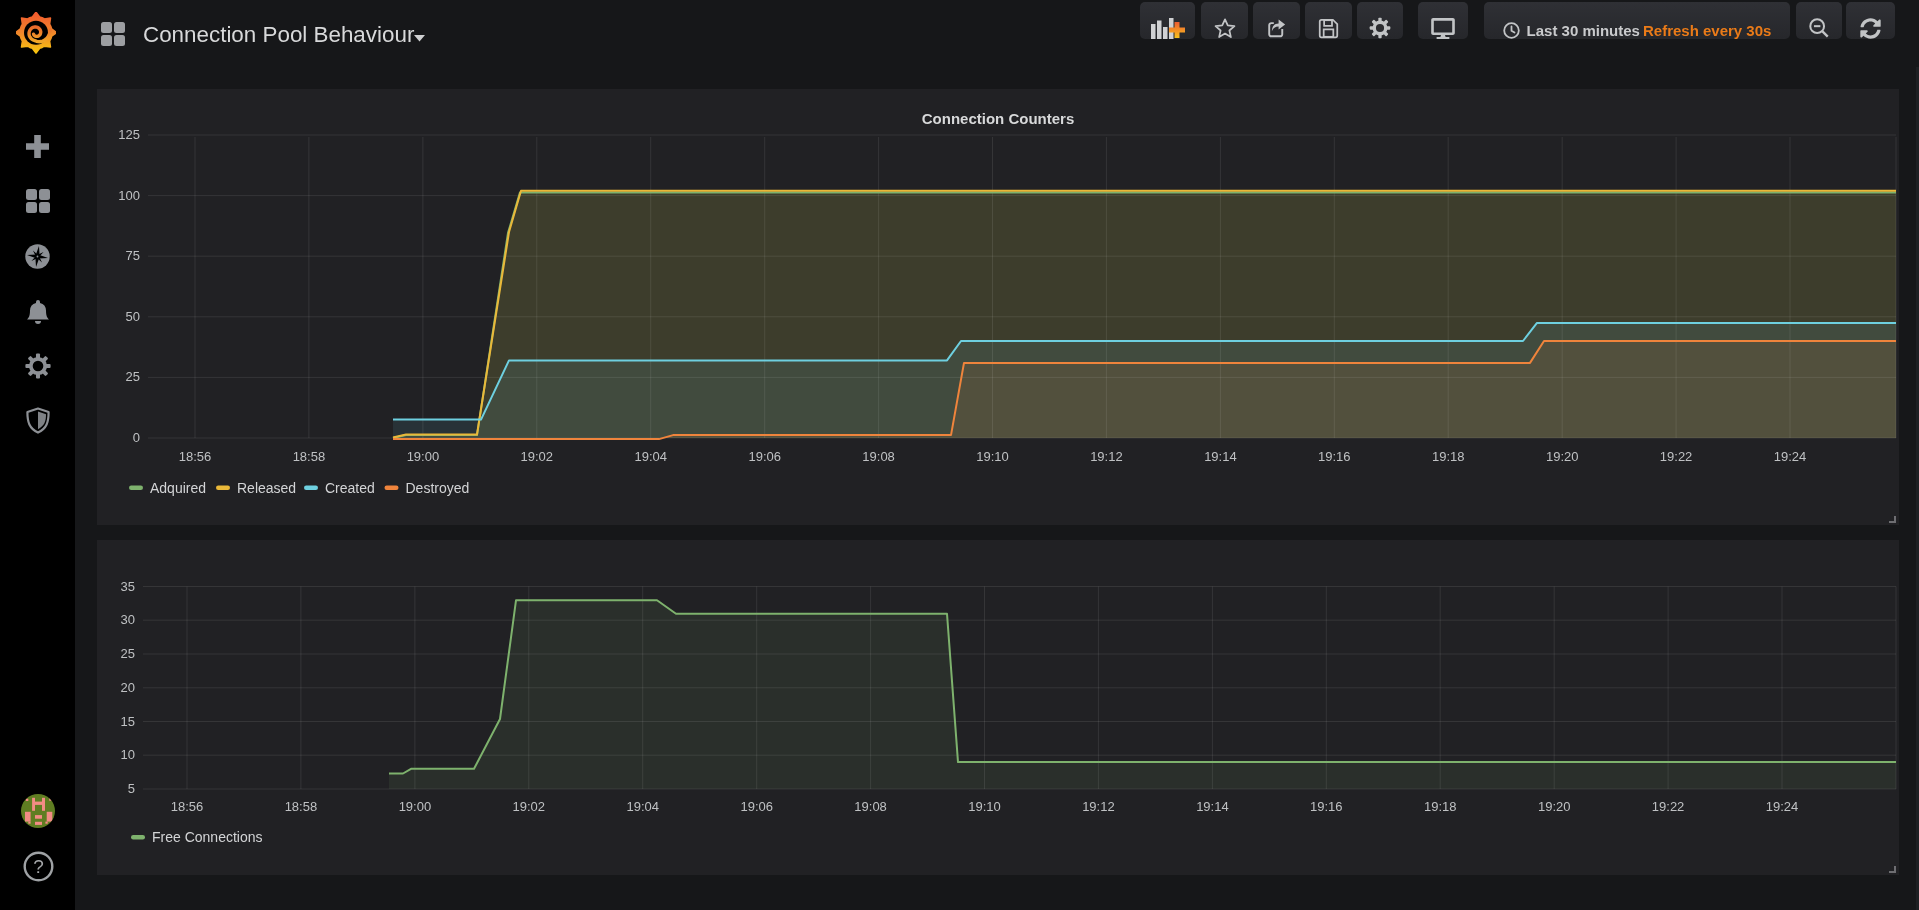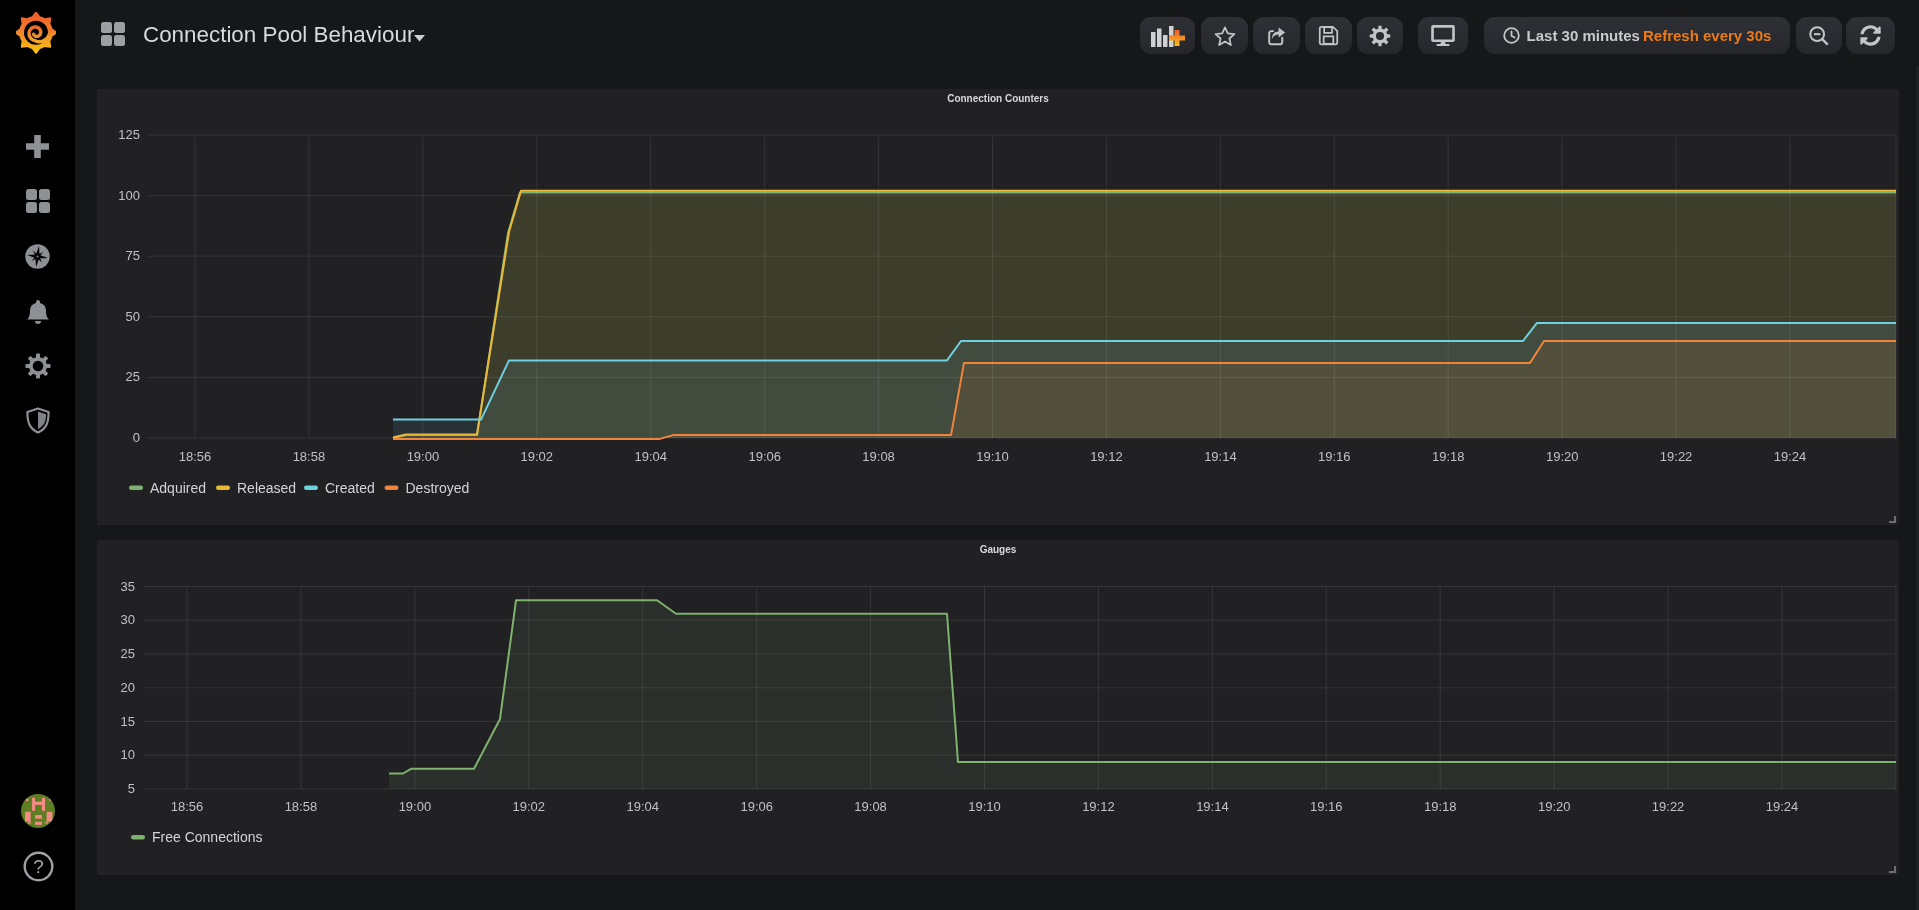--- a/index.html
+++ b/index.html
@@ -1,24 +1,24 @@
 <!DOCTYPE html>
 <html><head>
 <meta charset="utf-8">
 <style>
 html,body{margin:0;padding:0;background:#161719;width:1919px;height:910px;overflow:hidden;
   font-family:"Liberation Sans",sans-serif;}
 *{box-sizing:border-box;}
 #sidebar{position:absolute;left:0;top:0;width:75px;height:910px;background:#000;}
 #navbar{position:absolute;left:75px;top:0;width:1844px;height:67px;}
 #dashtitle{position:absolute;left:68px;top:22px;font-size:22.4px;color:#d8d9da;letter-spacing:0px;}
-.navbtn{position:absolute;top:17px;height:37px;background:linear-gradient(180deg,#2f3035,#26272b);
-  border-radius:11px;display:flex;align-items:center;justify-content:center;}
+.navbtn{position:absolute;top:2px;height:37px;background:linear-gradient(180deg,#2f3035,#26272b);
+  border-radius:5px;display:flex;align-items:flex-end;justify-content:center;}
 .panel{position:absolute;left:97px;width:1802px;background:#212124;}
-.ptitle{position:absolute;width:100%;text-align:center;top:4px;font-size:10px;font-weight:bold;color:#d8d9da;}
+.ptitle{position:absolute;width:100%;text-align:center;top:21px;font-size:15px;font-weight:bold;color:#d8d9da;}
 .corner{position:absolute;right:3px;bottom:2px;width:7px;height:7px;
   border-right:2px solid #6e6e72;border-bottom:2px solid #6e6e72;}
 svg{position:absolute;left:0;top:0;}
 </style>
 </head>
 <body>
 <div id="sidebar">
   <svg style="left:16px;top:12px" width="40" height="42" viewBox="0 0 100 104">
 <defs>
         <linearGradient id="glg" x1="0" y1="0" x2="0" y2="1">
@@ -237,21 +237,20 @@
 <rect x="119" y="396.5" width="14" height="4.5" rx="2.2" fill="#EAB839"></rect>
 <text x="140" y="403.5" font-size="14" fill="#d3d4d6">Released</text>
 <rect x="207" y="396.5" width="14" height="4.5" rx="2.2" fill="#6ED0E0"></rect>
 <text x="228" y="403.5" font-size="14" fill="#d3d4d6">Created</text>
 <rect x="287.5" y="396.5" width="14" height="4.5" rx="2.2" fill="#EF843C"></rect>
 <text x="308.5" y="403.5" font-size="14" fill="#d3d4d6">Destroyed</text>
 </svg>
   <div class="corner"></div>
 </div>
 <div class="panel" id="panel2" style="top:540px;height:335px;">
-  <div class="ptitle">Gauges</div>
   <svg width="1802" height="335" viewBox="0 0 1802 335">
 <path d="M292,233.5 L306,233.5 L314,228.8 L377,228.8 L403,179 L419,60.3 L560,60.3 L579,73.8 L850,73.8 L861,222.1 L1799,222.1 L1799,249 L292,249 Z" fill="#7EB26D" fill-opacity="0.1" stroke="none"></path>
 <line x1="46" y1="249.0" x2="1799" y2="249.0" stroke="rgba(255,255,255,0.09)" stroke-width="1"></line>
 <line x1="46" y1="215.20000000000005" x2="1799" y2="215.20000000000005" stroke="rgba(255,255,255,0.09)" stroke-width="1"></line>
 <line x1="46" y1="181.5" x2="1799" y2="181.5" stroke="rgba(255,255,255,0.09)" stroke-width="1"></line>
 <line x1="46" y1="147.79999999999995" x2="1799" y2="147.79999999999995" stroke="rgba(255,255,255,0.09)" stroke-width="1"></line>
 <line x1="46" y1="114.0" x2="1799" y2="114.0" stroke="rgba(255,255,255,0.09)" stroke-width="1"></line>
 <line x1="46" y1="80.20000000000005" x2="1799" y2="80.20000000000005" stroke="rgba(255,255,255,0.09)" stroke-width="1"></line>
 <line x1="46" y1="46.5" x2="1799" y2="46.5" stroke="rgba(255,255,255,0.09)" stroke-width="1"></line>
 <line x1="90.0" y1="46.5" x2="90.0" y2="249" stroke="rgba(255,255,255,0.09)" stroke-width="1"></line>

